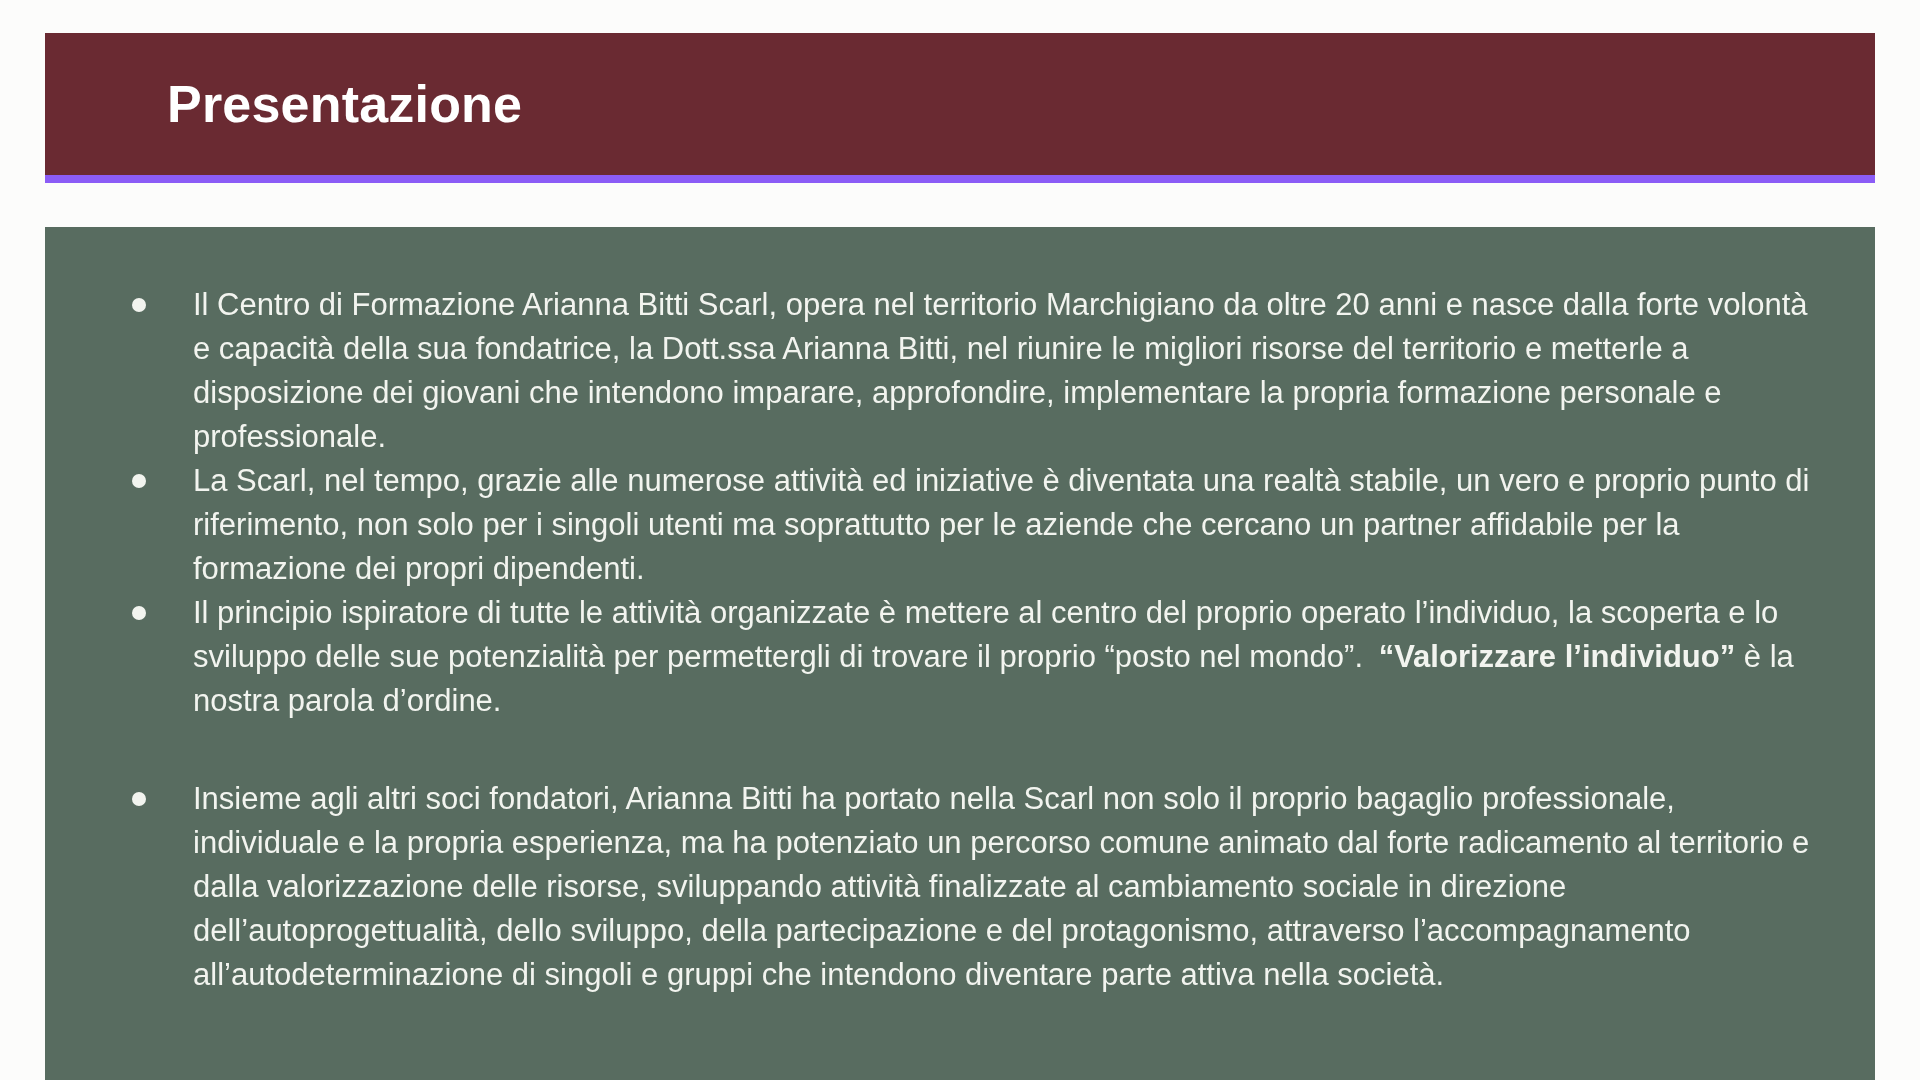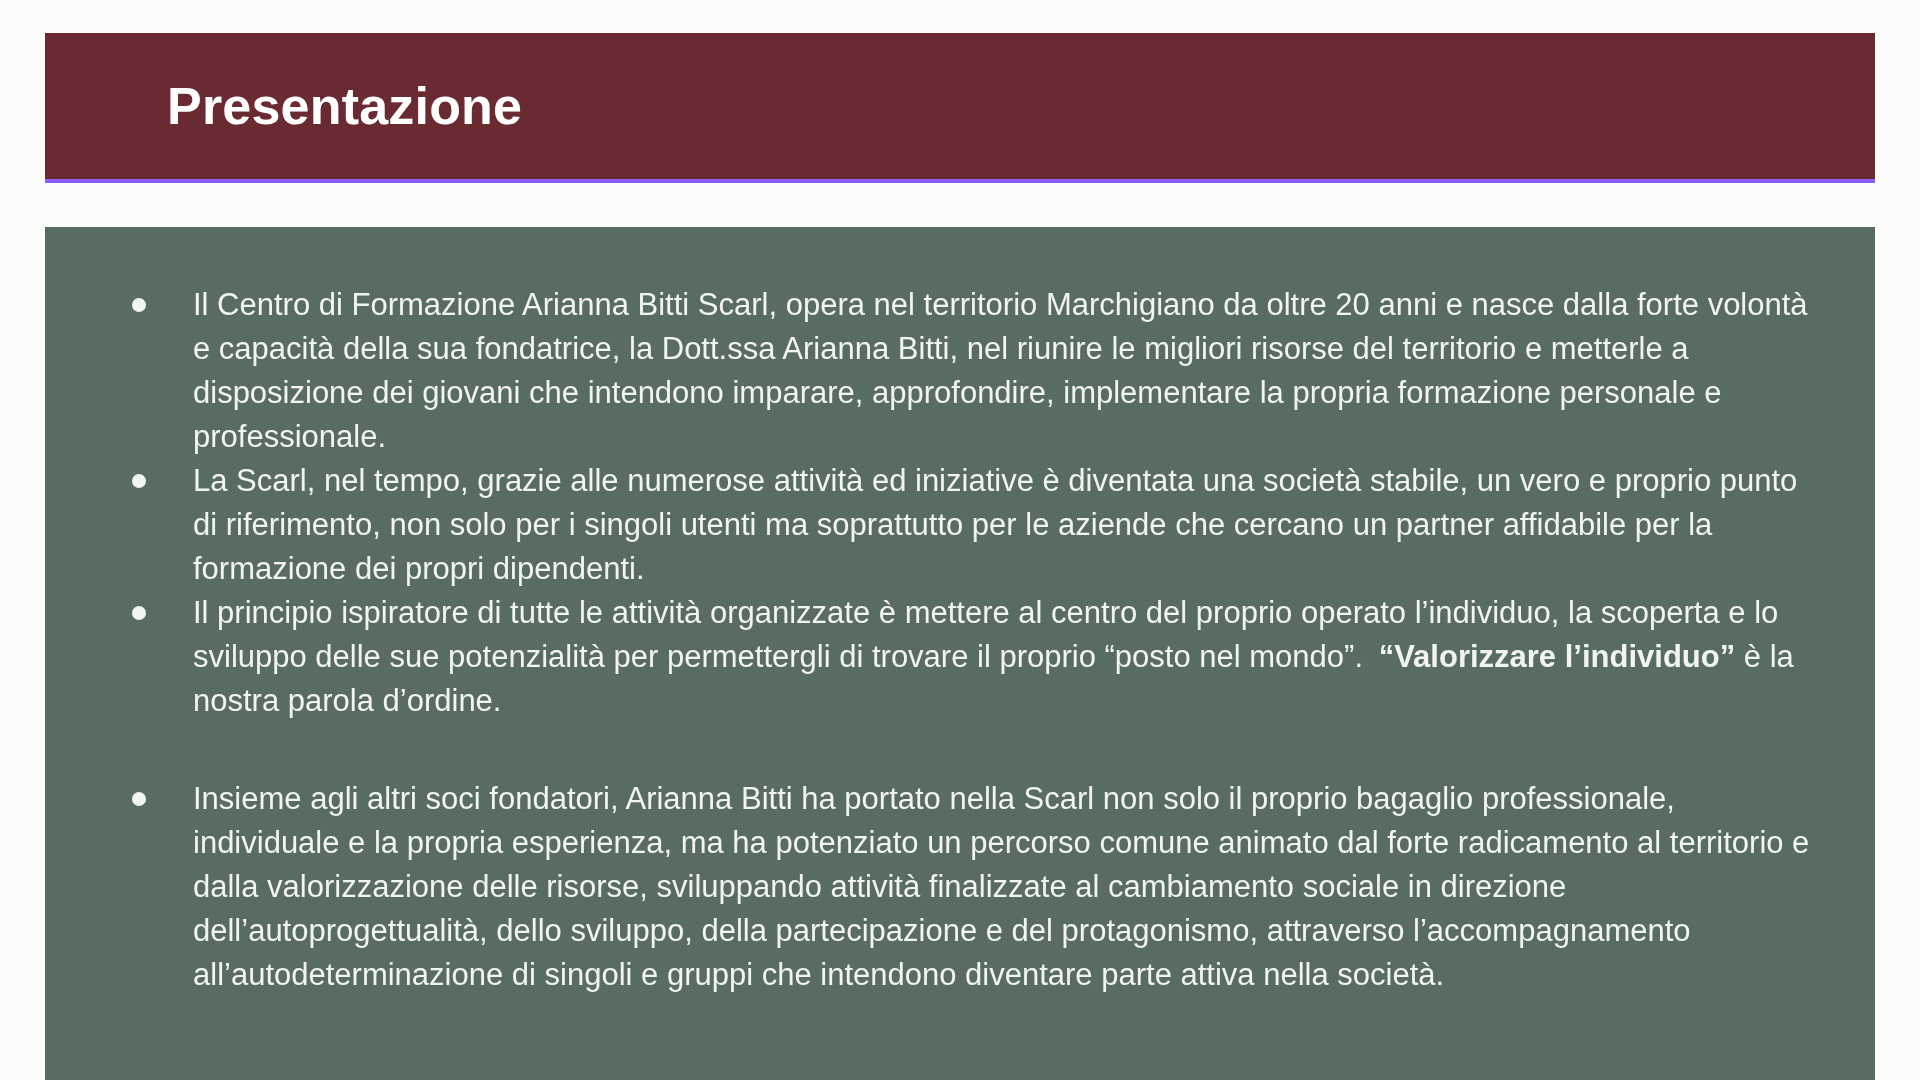--- a/index.html
+++ b/index.html
@@ -15,21 +15,21 @@
     background: #fcfcfb;
     overflow: hidden;
   }
   .header-bar {
     position: absolute;
     left: 45px;
     top: 33px;
     width: 1830px;
     height: 150px;
     background: #6a2a32;
-    border-bottom: 4px solid #8b5cf6;
+    border-bottom: 8px solid #8b5cf6;
     display: flex;
     align-items: center;
     box-sizing: border-box;
   }
   .page-title {
     color: #ffffff;
     font-size: 52px;
     font-weight: bold;
     padding-left: 122px;
     letter-spacing: 0.2px;
@@ -95,21 +95,21 @@
   <div class="content-box">
     <ul class="bullet-list">
 
       <li class="bullet-item">
         <span class="bullet-dot"></span>
         <span class="bullet-text">Il Centro di Formazione Arianna Bitti Scarl, opera nel territorio Marchigiano da oltre 20 anni e nasce dalla forte volontà e capacità della sua fondatrice, la Dott.ssa Arianna Bitti, nel riunire le migliori risorse del territorio e metterle a disposizione dei giovani che intendono imparare, approfondire, implementare la propria formazione personale e professionale.</span>
       </li>
 
       <li class="bullet-item">
         <span class="bullet-dot"></span>
-        <span class="bullet-text">La Scarl, nel tempo, grazie alle numerose attività ed iniziative è diventata una società stabile, un vero e proprio punto di riferimento, non solo per i singoli utenti ma soprattutto per le aziende che cercano un partner affidabile per la formazione dei propri dipendenti.</span>
+        <span class="bullet-text">La Scarl, nel tempo, grazie alle numerose attività ed iniziative è diventata una realtà stabile, un vero e proprio punto di riferimento, non solo per i singoli utenti ma soprattutto per le aziende che cercano un partner affidabile per la formazione dei propri dipendenti.</span>
       </li>
 
       <li class="bullet-item">
         <span class="bullet-dot"></span>
         <span class="bullet-text"><span>Il principio ispiratore di tutte le attività organizzate è mettere al centro del proprio operato l’individuo, la scoperta e lo sviluppo delle sue potenzialità per permettergli di trovare il proprio “posto nel mondo”. </span><b>“Valorizzare l’individuo”</b><span> è la nostra parola d’ordine.</span></span>
       </li>
 
       <li class="bullet-item spaced">
         <span class="bullet-dot"></span>
         <span class="bullet-text">Insieme agli altri soci fondatori, Arianna Bitti ha portato nella Scarl non solo il proprio bagaglio professionale, individuale e la propria esperienza, ma ha potenziato un percorso comune animato dal forte radicamento al territorio e dalla valorizzazione delle risorse, sviluppando attività finalizzate al cambiamento sociale in direzione dell’autoprogettualità, dello sviluppo, della partecipazione e del protagonismo, attraverso l’accompagnamento all’autodeterminazione di singoli e gruppi che intendono diventare parte attiva nella società.</span>

